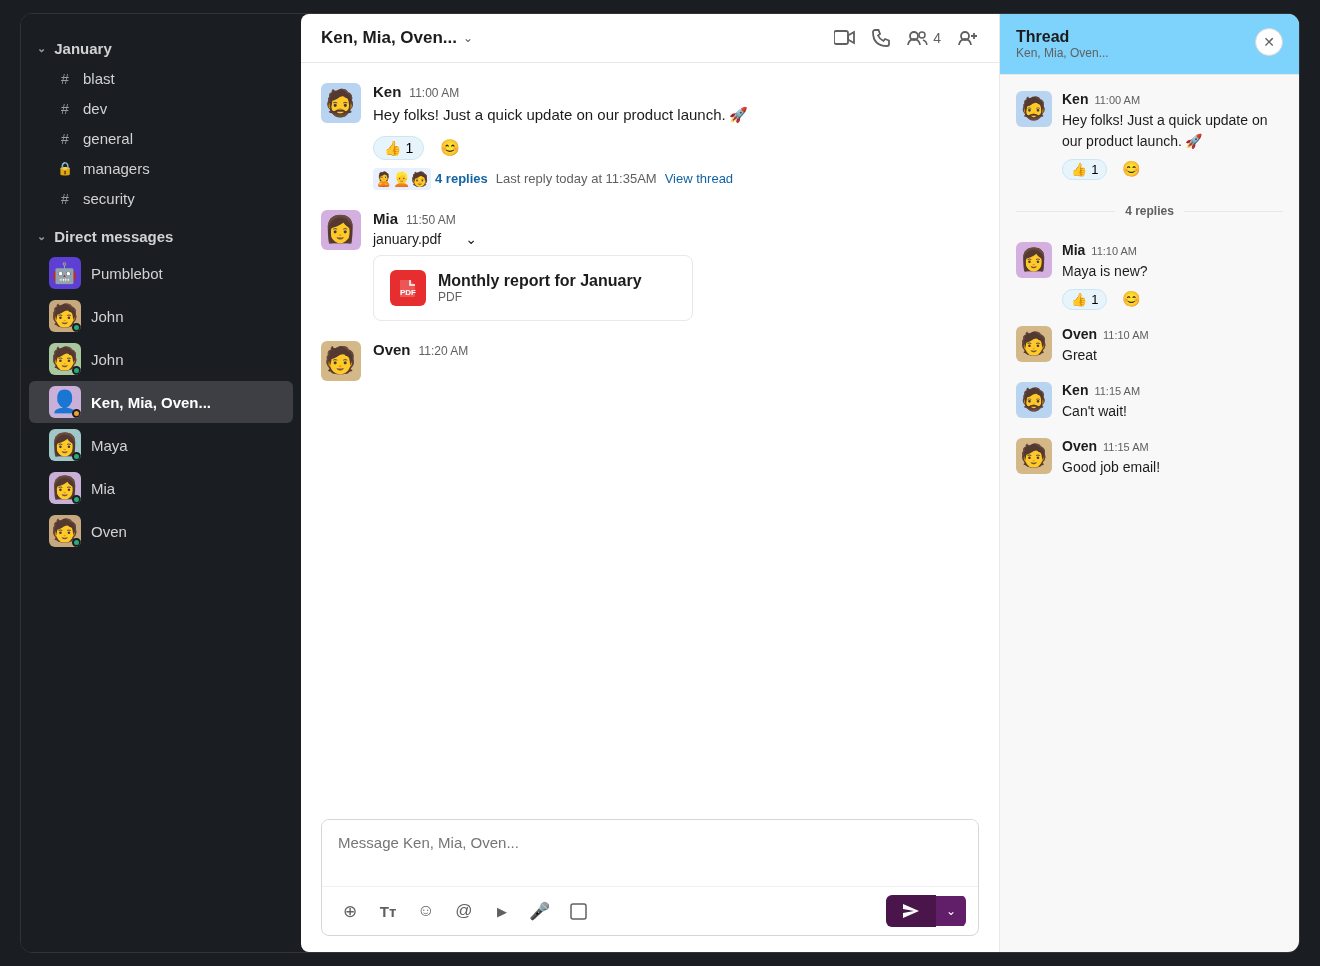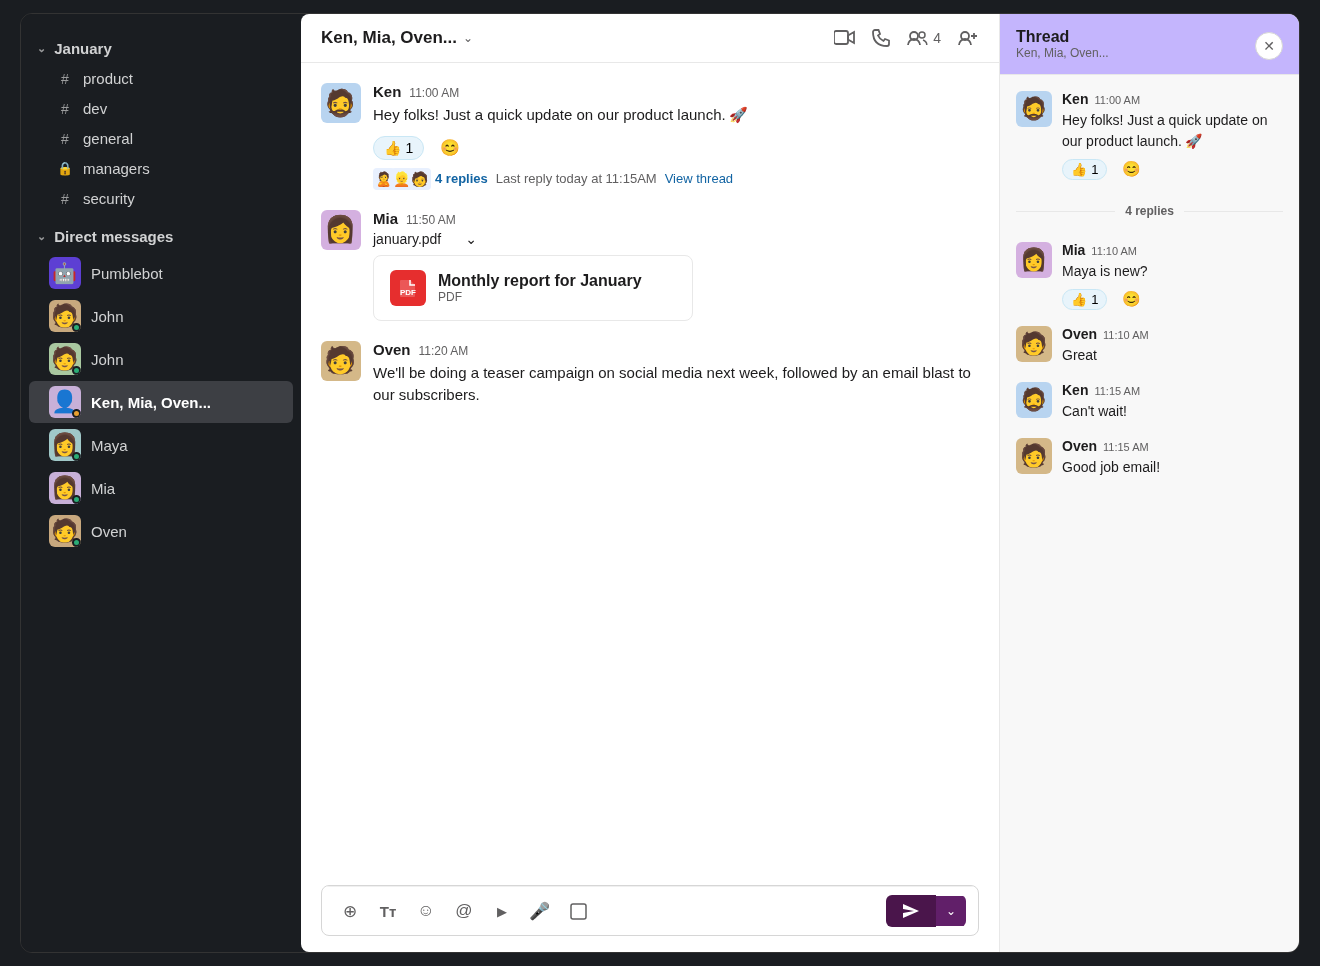--- a/index.html
+++ b/index.html
@@ -380,25 +380,25 @@
     .thread-panel {
       width: 300px;
       background: #f8f8f8;
       border-left: 1px solid #e8e8e8;
       display: flex;
       flex-direction: column;
       flex-shrink: 0;
     }
     .thread-header {
       display: flex;
-      align-items: flex-end;
+      align-items: flex-start;
       justify-content: space-between;
       padding: 14px 16px;
       border-bottom: 1px solid #e8e8e8;
-      background: #c4b5fd;
+      background: #7dd3fc;
     }
     .thread-header-info h3 {
       font-size: 16px;
       font-weight: 700;
       color: #1d1c1d;
     }
     .thread-header-info p {
       font-size: 12px;
       color: #616061;
     }
@@ -503,21 +503,21 @@
 
   <div class="sidebar">
 
     <div class="sidebar-section">
       <div class="sidebar-section-header">
         <span class="chevron">⌄</span>
         <span>January</span>
       </div>
       <div class="sidebar-item">
         <span class="icon">#</span>
-        <span>product</span>
+        <span>blast</span>
       </div>
       <div class="sidebar-item">
         <span class="icon">#</span>
         <span>dev</span>
       </div>
       <div class="sidebar-item">
         <span class="icon">#</span>
         <span>general</span>
       </div>
       <div class="sidebar-item">
@@ -637,21 +637,21 @@
             <span class="reaction">👍 <span>1</span></span>
             <span class="reaction-add">😊</span>
           </div>
           <div class="replies-row">
             <div class="reply-avatars">
               <div class="reply-avatar">🙎</div>
               <div class="reply-avatar">👱</div>
               <div class="reply-avatar">🧑</div>
             </div>
             <span class="replies-text">4 replies</span>
-            <span class="replies-last">Last reply today at 11:15AM</span>
+            <span class="replies-last">Last reply today at 11:35AM</span>
             <span class="view-thread">View thread</span>
           </div>
         </div>
       </div>
 
       <div class="message-row">
         <div class="msg-avatar" style="background:#d4b0e0;">👩</div>
         <div class="msg-content">
           <div class="msg-header">
             <span class="msg-author">Mia</span>
@@ -677,27 +677,27 @@
         </div>
       </div>
 
       <div class="message-row">
         <div class="msg-avatar" style="background:#d4b888;">🧑</div>
         <div class="msg-content">
           <div class="msg-header">
             <span class="msg-author">Oven</span>
             <span class="msg-time">11:20 AM</span>
           </div>
-          <div class="msg-text">We'll be doing a teaser campaign on social media next week, followed by an email blast to our subscribers.</div>
         </div>
       </div>
     </div>
 
     <div class="message-input-area">
       <div class="message-input-box">
+        <textarea class="message-input" rows="2" placeholder="Message Ken, Mia, Oven..." style=""></textarea>
         <div class="input-toolbar">
           <button class="input-tool-btn">⊕</button>
           <button class="input-tool-btn" style="font-size:15px; font-weight:bold;">Tᴛ</button>
           <button class="input-tool-btn">☺</button>
           <button class="input-tool-btn">@</button>
           <button class="input-tool-btn" style="font-size:13px;">▶</button>
           <button class="input-tool-btn">🎤</button>
           <button class="input-tool-btn">
             <svg width="17" height="17" viewBox="0 0 17 17" fill="none">
                 <rect x="1" y="1" width="15" height="15" rx="2" stroke="#616061" stroke-width="1.5"></rect>

